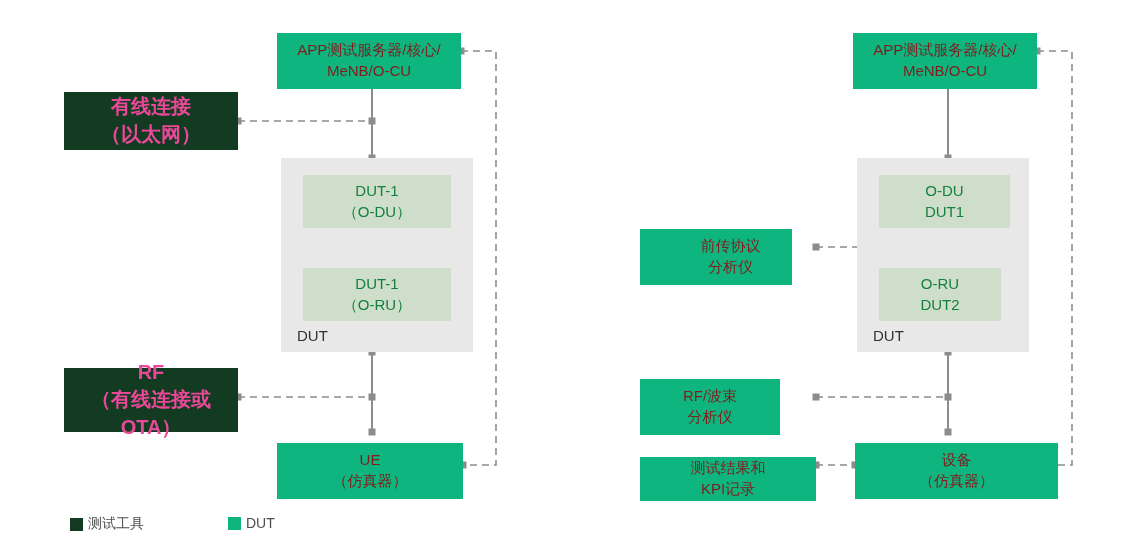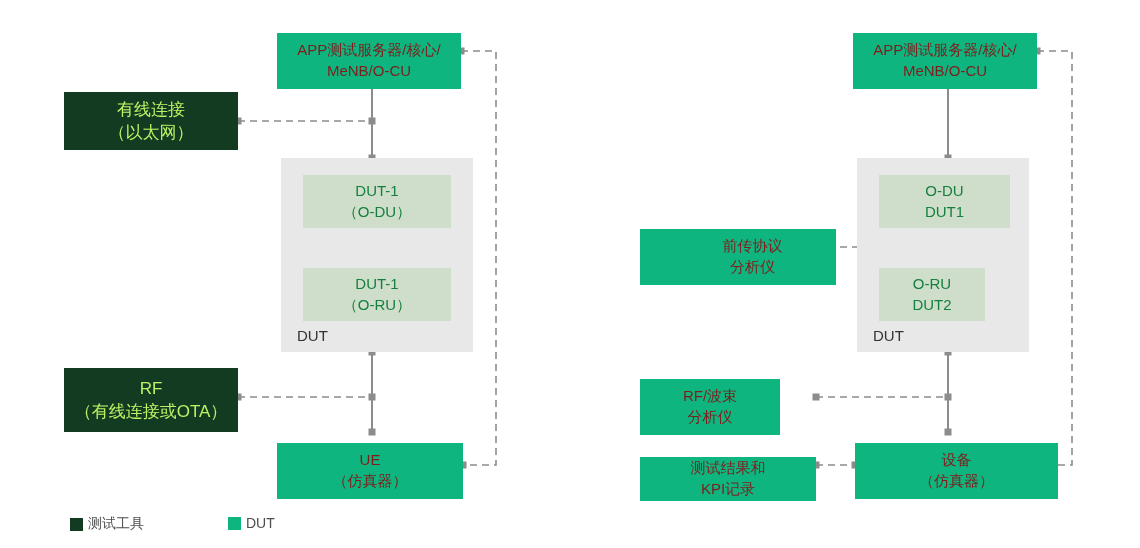--- a/index.html
+++ b/index.html
@@ -41,22 +41,23 @@
   }
   .node.green {
     background: #10B981;
     background: #0FB57F;
     color: #7f1d1d;
     font-size: 15px;
     margin-top: 11px;
   }
   .node.darkgreen {
     background: #12built;
-    color: #bef264;
-    font-size: 17px;
+    color: #ec4899;
+    font-size: 20px;
+    font-weight: bold;
   }
   .node.darkgreen {
     background: #123B22;
   }
   .node.inner {
     background: #CEDECB;
     color: #15803d;
     font-size: 15px;
   }
   .dut-container {
@@ -178,26 +179,26 @@
 （仿真器）</div>
 
   <div class="node green" style="left:853px; top:22px; width:184px; height:56px;">APP测试服务器/核心/
 MeNB/O-CU</div>
 
   <div class="dut-container" style="left:857px; top:158px; width:172px; height:194px;"></div>
 
   <div class="node inner" style="left:879px; top:175px; width:131px; height:53px;">O-DU
 DUT1</div>
 
-  <div class="node inner" style="left:879px; top:268px; width:106px; height:53px;">O-RU
+  <div class="node inner" style="left:879px; top:268px; width:122px; height:53px;">O-RU
 DUT2</div>
 
   <div class="dut-label" style="left:873px; top:327px;">DUT</div>
 
-  <div class="node green" style="left:640px; top:218px; width:196px; height:56px;padding-left:29px;">前传协议
+  <div class="node green" style="left:640px; top:218px; width:152px; height:56px;padding-left:29px;">前传协议
 分析仪</div>
 
   <div class="node green" style="left:640px; top:368px; width:140px; height:56px;">RF/波束
 分析仪</div>
 
   <div class="node green" style="left:640px; top:446px; width:176px; height:44px;">测试结果和
 KPI记录</div>
 
   <div class="node green" style="left:855px; top:432px; width:203px; height:56px;">设备
 （仿真器）</div>

